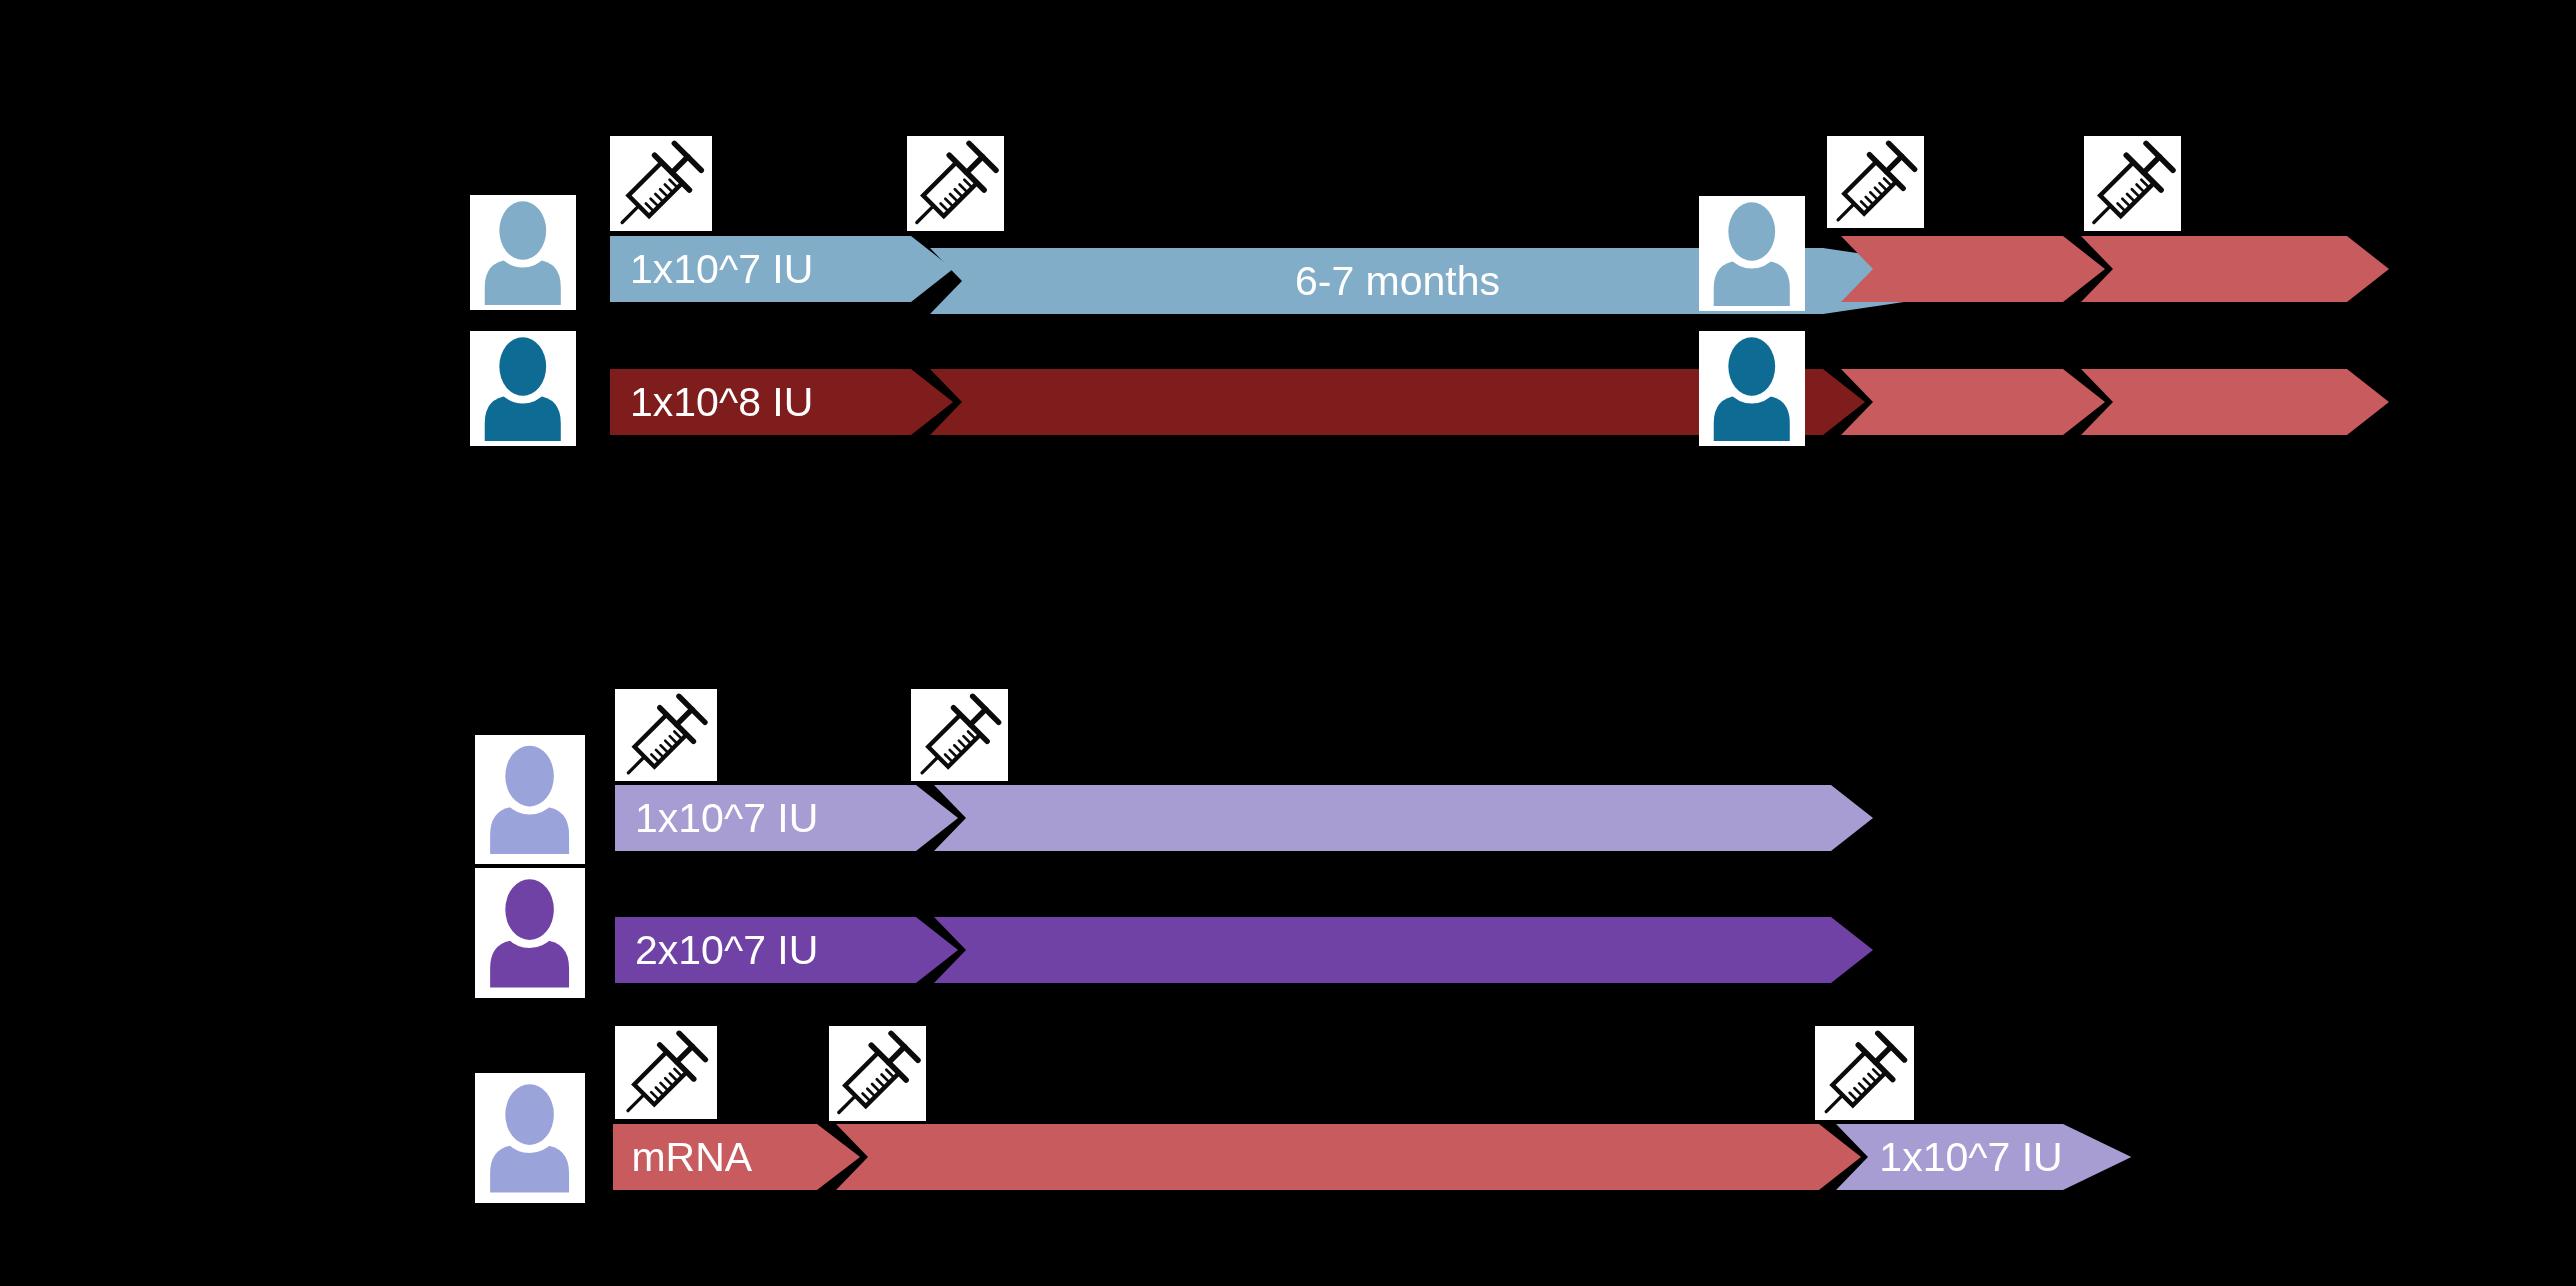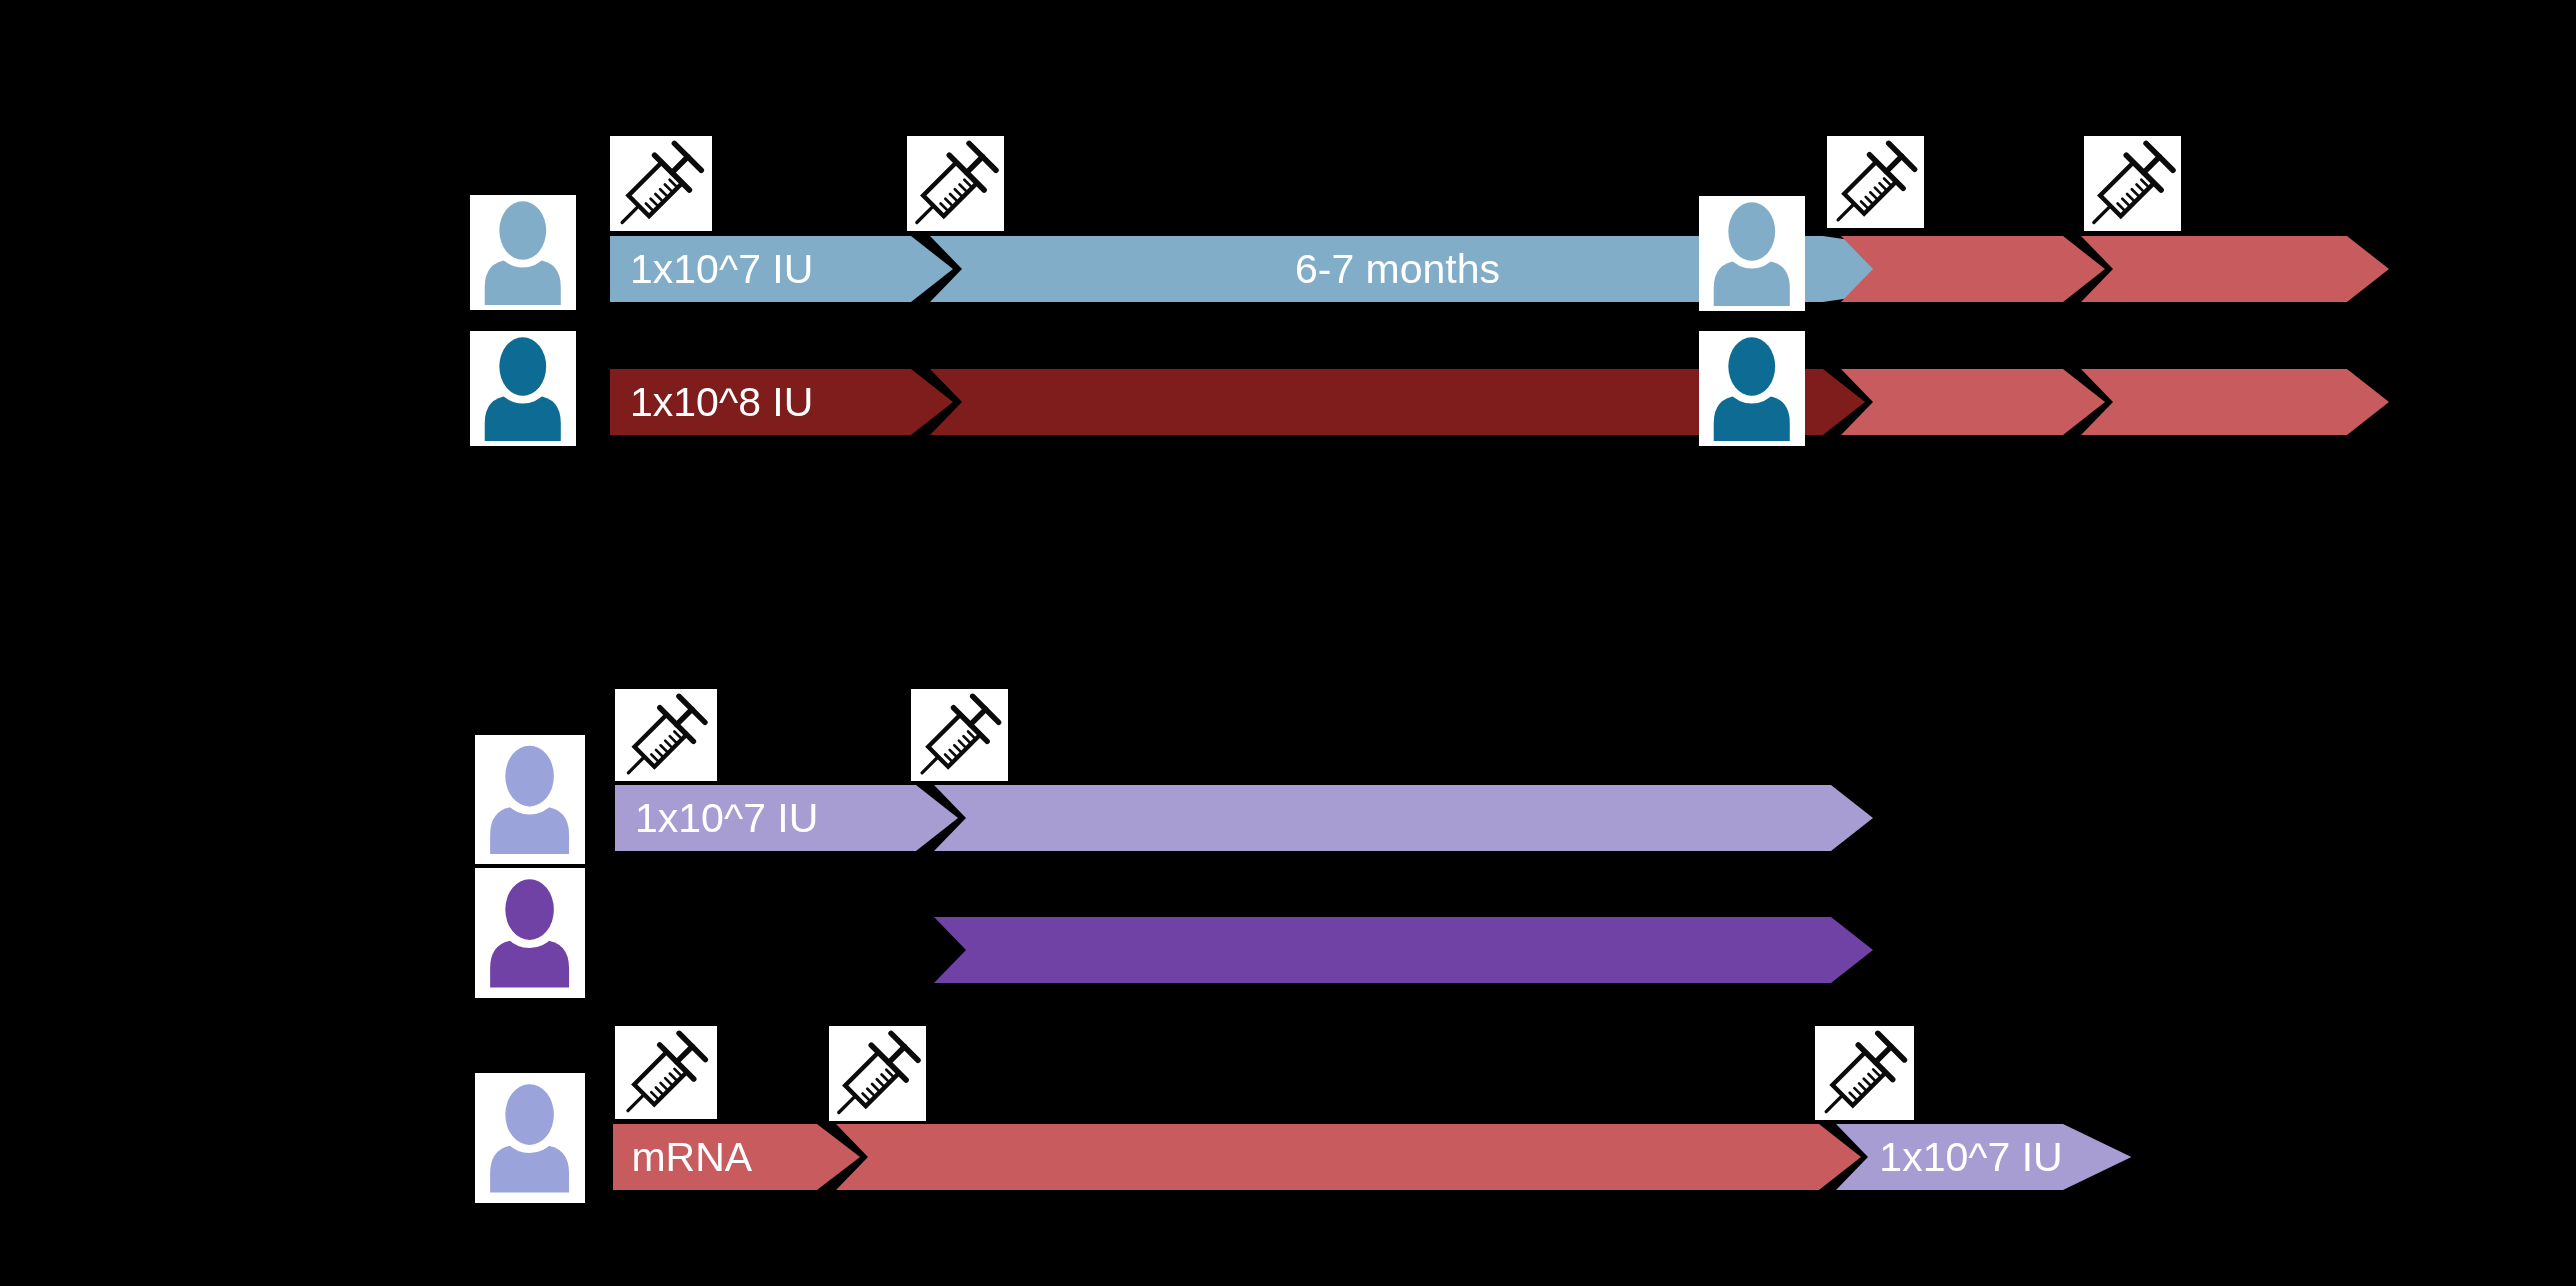--- a/index.html
+++ b/index.html
@@ -25,21 +25,21 @@
   .chev{clip-path:polygon(0 0, var(--b) 0, 100% 50%, var(--b) 100%, 0 100%, 32px 50%);}
   .c-lightblue{background:#82ADC9;}
   .c-darkblue{background:#7f1d1d;}
   .c-red{background:#C75B5D;}
   .c-lightpurple{background:#A79DD2;}
   .c-darkpurple{background:#7042A5;}
   .lbl{display:inline-block;}
   .pad28 .lbl{padding-left:20px;}
   .pad26 .lbl{padding-left:18.4px;}
   .ctr{justify-content:center;}
-  .interval-shift{padding-right:181px;}
+  .interval-shift{padding-right:181px;margin-top:12px;}
   .boost-shift{padding-right:25.4px;}
   
   .iconbox{
     position:absolute;background:#fff;
     display:flex;align-items:center;justify-content:center;
   }
   .syrbox{z-index:2;}
   .personbox{z-index:3;}
   .iconbox svg{width:92%;height:92%;}
   .p-lightblue{color:#82ADC9;}
@@ -157,20 +157,23 @@
     <div class="arrow pent c-lightpurple pad28" style="left:615px;top:785px;width:343px;height:66px;--b:301px;">
       <span class="lbl">1x10^7 IU</span>
     </div>
     <div class="arrow chev c-lightpurple" style="left:934px;top:785px;width:939px;height:66px;--b:897px;"></div>
 
     <div class="iconbox personbox" style="left:475px;top:868px;width:110px;height:130px;">
       <svg viewBox="0 0 100 108" class="p-darkpurple">
           <use href="#person-shape"></use>
         </svg>
     </div>
+    <div class="arrow pent c-darkpurple pad28" style="left:615px;top:917px;width:343px;height:66px;--b:301px;">
+      <span class="lbl">2x10^7 IU</span>
+    </div>
     <div class="arrow chev c-darkpurple" style="left:934px;top:917px;width:939px;height:66px;--b:897px;"></div>
 
     <div class="iconbox personbox" style="left:475px;top:1073px;width:110px;height:130px;">
       <svg viewBox="0 0 100 108" class="p-lavender">
           <use href="#person-shape"></use>
         </svg>
     </div>
     <div class="iconbox syrbox" style="left:615px;top:1026px;width:102px;height:93px;">
       <svg viewBox="0 0 100 100">
           <use href="#syringe-shape"></use>

